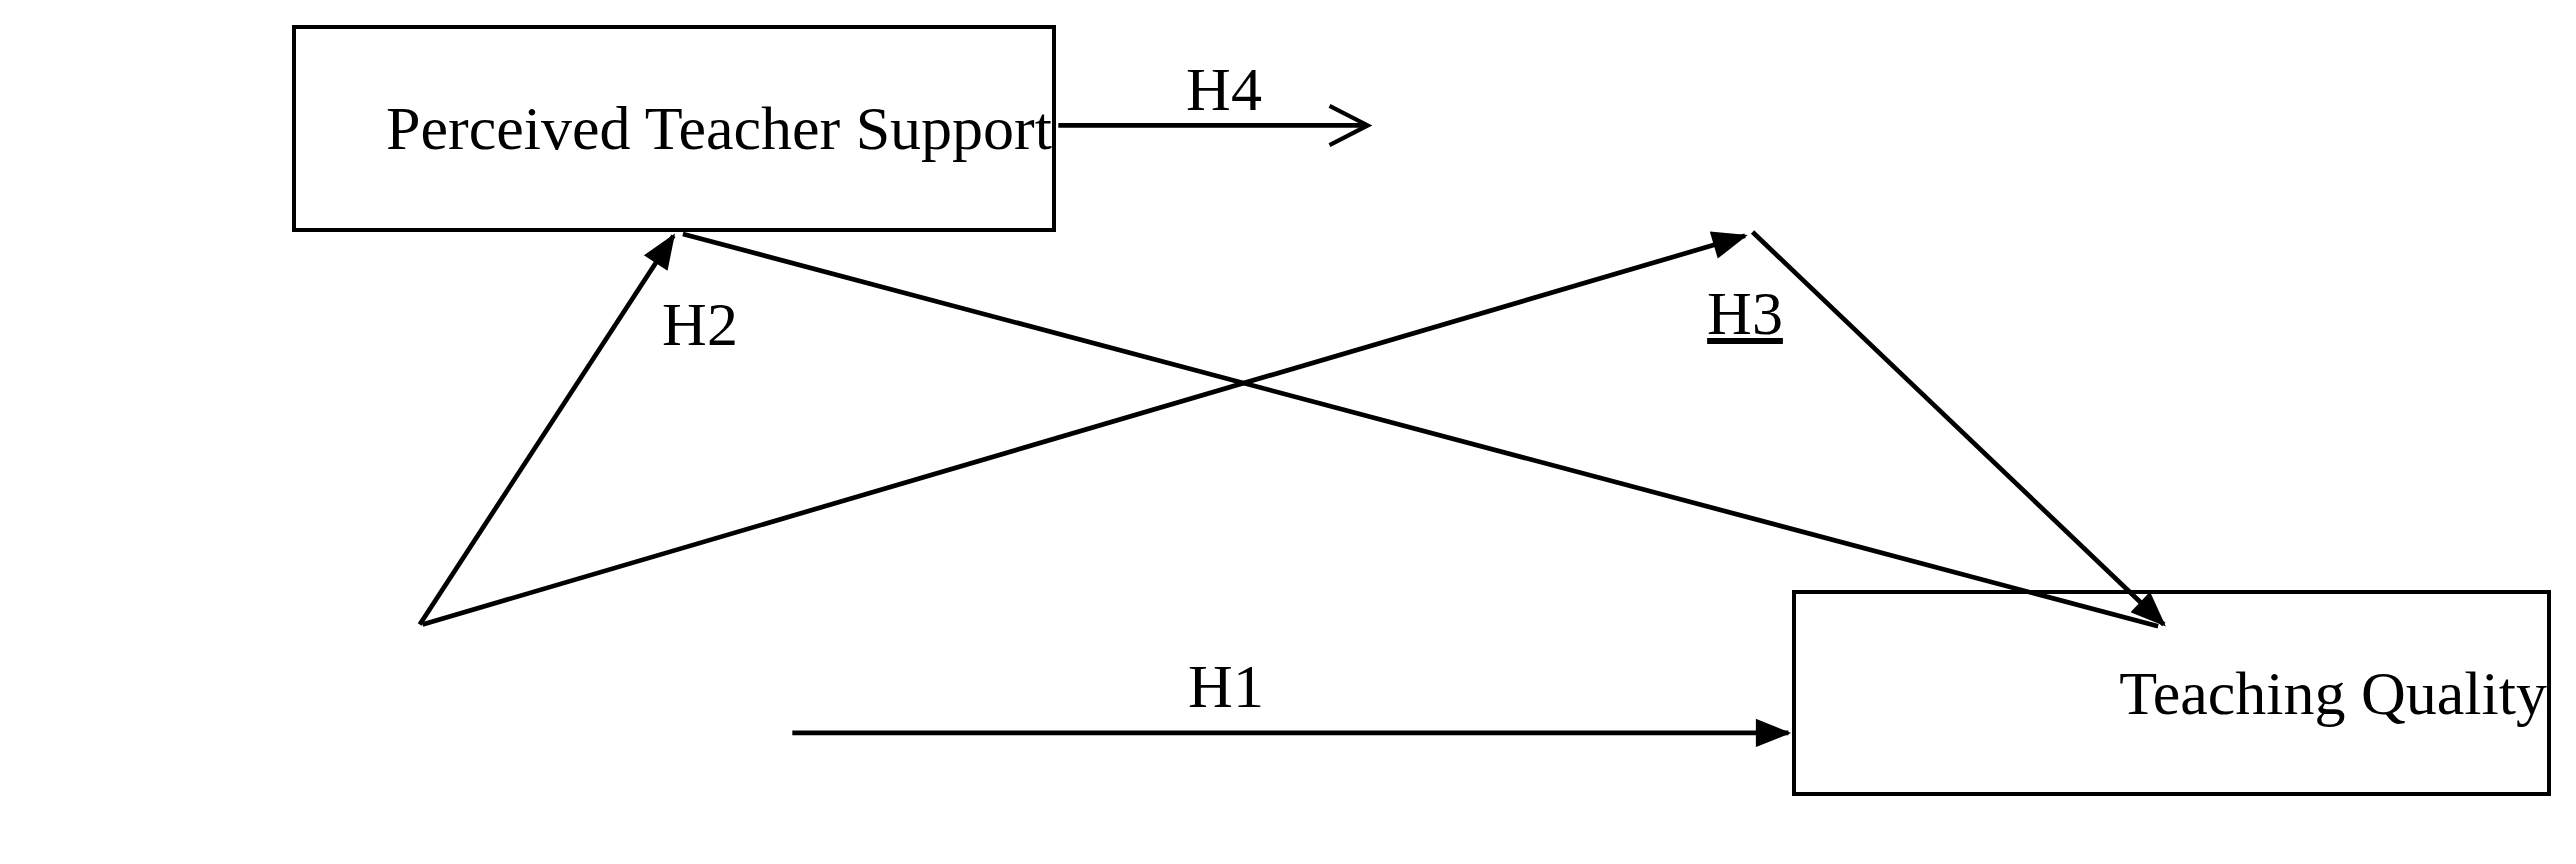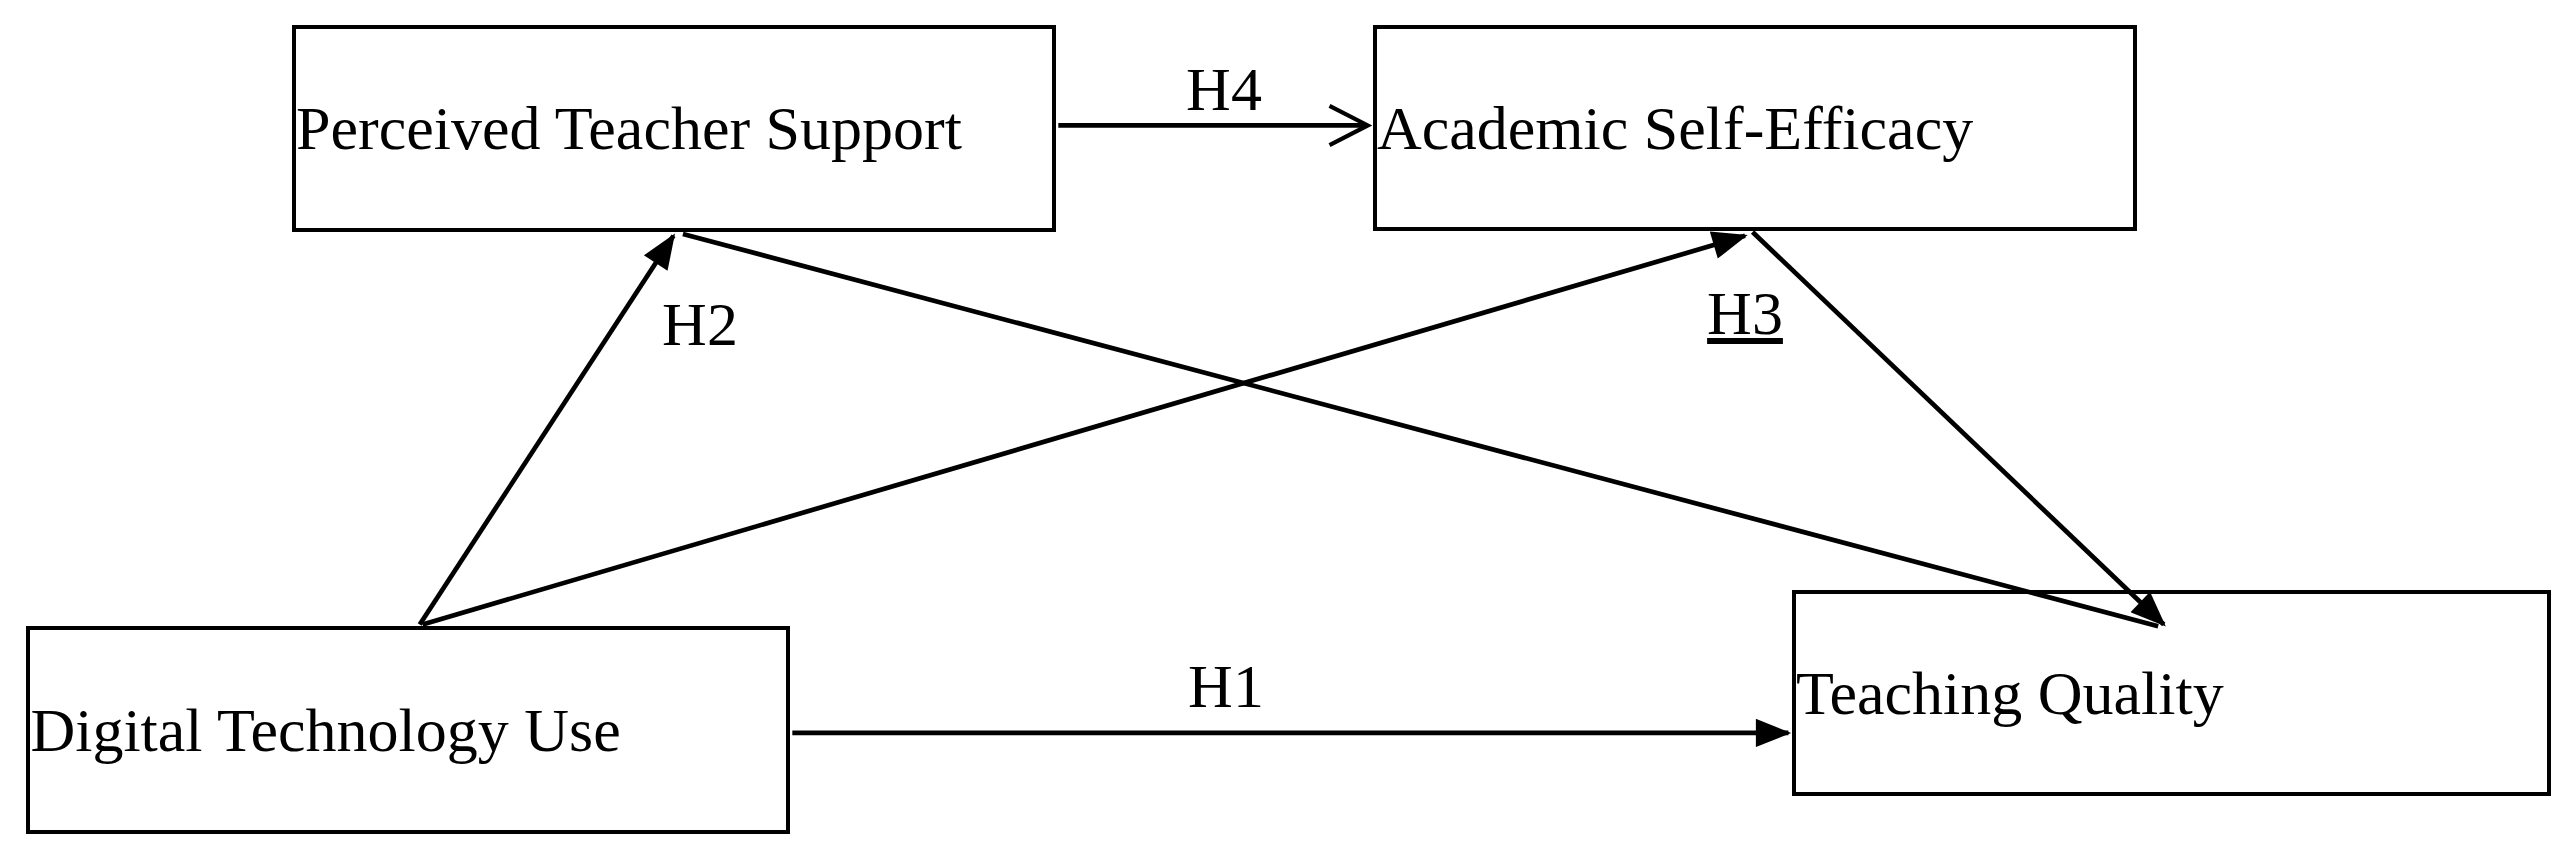--- a/index.html
+++ b/index.html
@@ -16,21 +16,21 @@
     color: #000000;
     overflow: hidden;
   }
   .node {
     position: absolute;
     box-sizing: border-box;
     border: 4.7px solid #000000;
     background: #ffffff;
     display: flex;
     align-items: center;
-    justify-content: flex-start;
+    justify-content: flex-end;
     font-size: 62px;
     line-height: 1;
     text-align: center;
     white-space: nowrap;
   }
   .hlabel {
     position: absolute;
     transform: translate(-50%, -50%);
     font-size: 62px;
     line-height: 1;
@@ -57,27 +57,21 @@
 </style>
 </head>
 <body>
 
 <div class="canvas">
 
   <div class="node node-pts">
     <span>Perceived Teacher Support</span>
   </div>
 
-  <div class="node node-ase">
-    <span>Academic Self-Efficacy</span>
-  </div>
 
-  <div class="node node-dtu">
-    <span>Digital Technology Use</span>
-  </div>
 
   <div class="node node-tq">
     <span>Teaching Quality</span>
   </div>
 
   <div class="hlabel hlabel-h1">H1</div>
   <div class="hlabel hlabel-h2">H2</div>
   <div class="hlabel hlabel-h3">H3</div>
   <div class="hlabel hlabel-h4">H4</div>
 

